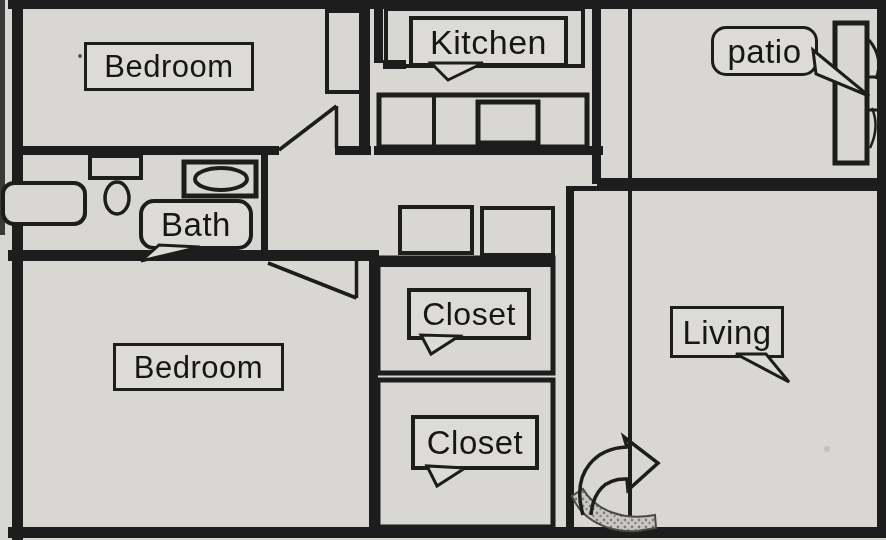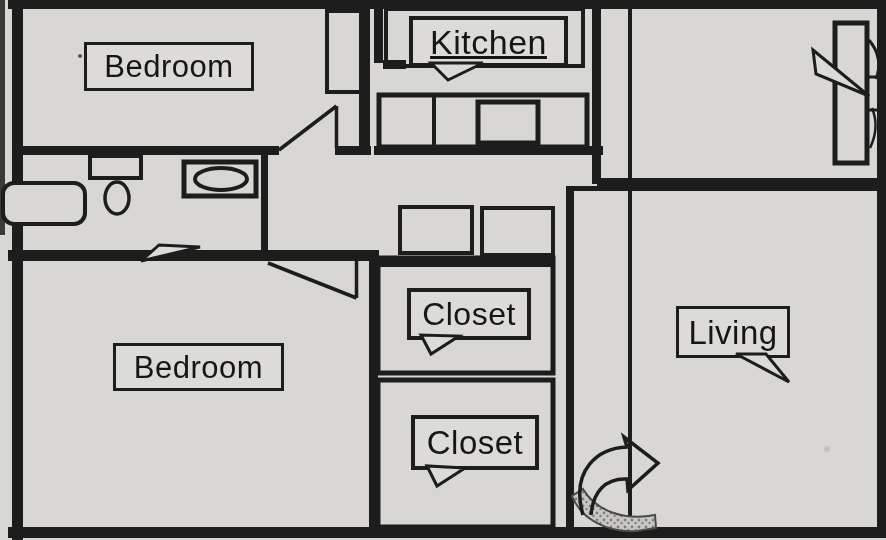--- a/index.html
+++ b/index.html
@@ -100,39 +100,45 @@
     <path d="M583 515 C570 469 599 448 627 447 L624 437 L658 463 L628 490 L627 479 C605 478 593 492 591 515" fill="none" stroke="#1d1d1d" stroke-width="3.5" stroke-linejoin="miter"></path>
 
     <circle cx="80" cy="56" r="2" fill="#55544f"></circle>
     <circle cx="827" cy="449" r="3" fill="#c2c1bd"></circle>
   </svg>
 
   <div class="lbl" style="left:84px;top:42px;width:170px;height:49px;font-size:31px;">
     <span>Bedroom</span>
   </div>
 
-  <div class="lbl" style="left:409px;top:16px;width:159px;height:51px;border-width:4px;font-size:34px;text-decoration:underline;">
+  <div class="lbl" style="left:409px;top:16px;width:159px;height:51px;border-width:4px;font-size:34px;">
     <span>Kitchen</span>
   </div>
 
+  <div class="lbl rounded" style="left:711px;top:26px;width:107px;height:50px;font-size:33px;">
+    <span>patio</span>
+  </div>
 
+  <div class="lbl rounded" style="left:139px;top:199px;width:114px;height:51px;border-width:4px;font-size:33px;">
+    <span>Bath</span>
+  </div>
 
   <div class="lbl" style="left:407px;top:288px;width:124px;height:52px;border-width:4px;font-size:32px;">
     <span>Closet</span>
   </div>
 
   <div class="lbl" style="left:411px;top:415px;width:128px;height:55px;border-width:4px;font-size:33px;">
     <span>Closet</span>
   </div>
 
   <div class="lbl" style="left:113px;top:343px;width:171px;height:48px;font-size:31px;">
     <span>Bedroom</span>
   </div>
 
-  <div class="lbl" style="left:670px;top:306px;width:114px;height:52px;font-size:33px;margin-left:6px;">
+  <div class="lbl" style="left:670px;top:306px;width:114px;height:52px;font-size:33px;">
     <span>Living</span>
   </div>
 
   <svg class="tails-svg" width="886" height="540" viewBox="0 0 886 540">
     <g fill="#dcdbd7" stroke="#1d1d1d" stroke-width="3" stroke-linejoin="miter">
       <path d="M431 63 L448 80 L483 63 Z"></path>
       <path d="M159 245 L141 261 L200 247 Z"></path>
       <path d="M421 335 L431 354 L459 336 Z"></path>
       <path d="M427 466 L437 486 L465 468 Z"></path>
       <path d="M813 50 L869 96 L816 74 Z"></path>

